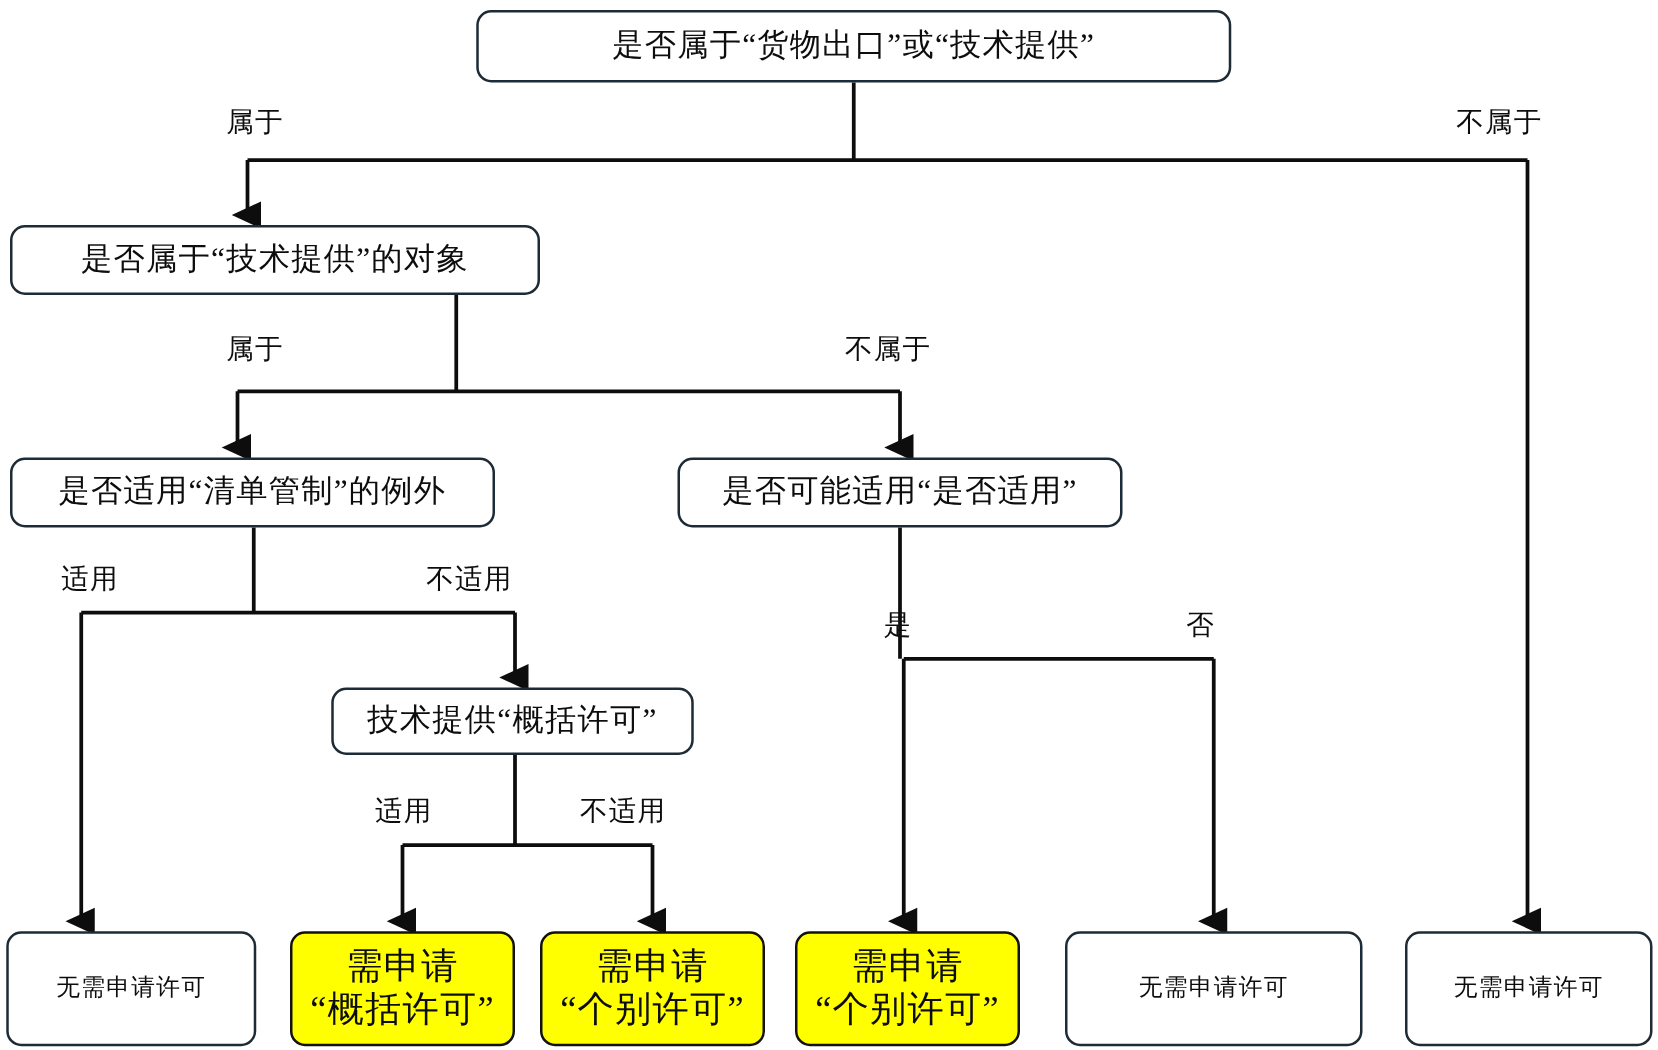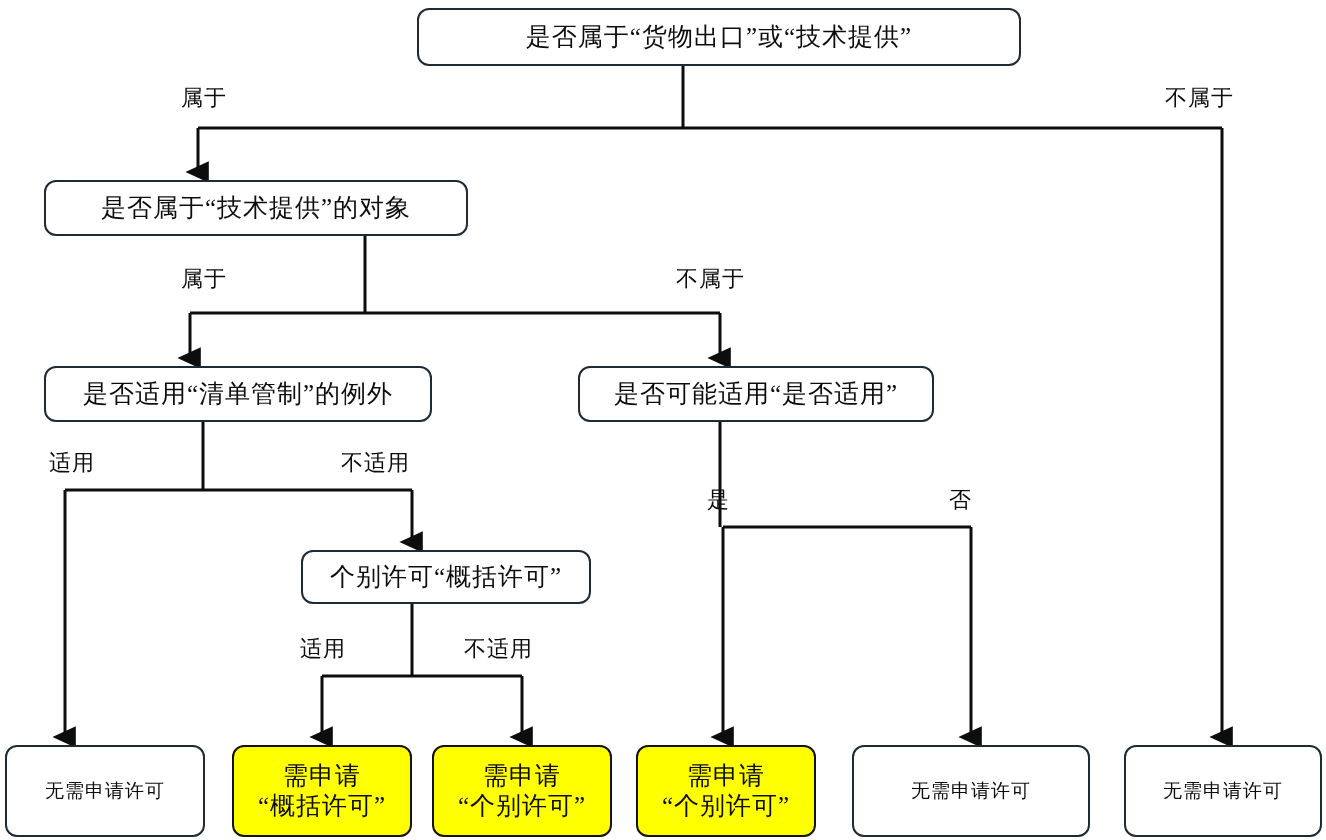--- a/index.html
+++ b/index.html
@@ -32,32 +32,31 @@
     border-radius: 12px;
     line-height: 1.22;
     white-space: pre-line;
     letter-spacing: 1px;
   }
   .node-decision {
     background: #ffffff;
     border: 2.5px solid #1d2b36;
     font-size: 25px;
     color: #0d0d0d;
-    margin-left: 36px;
   }
   .node-terminal {
     background: #ffffff;
     border: 2.5px solid #1d2b36;
     font-size: 19px;
     color: #0d0d0d;
   }
   .node-highlight {
     background: #ffff00;
     border: 2.5px solid #121212;
-    font-size: 25px;
+    font-size: 29px;
     color: #0d0d0d;
   }
   .edge-label {
     position: absolute;
     font-size: 22px;
     color: #0d0d0d;
     letter-spacing: 1px;
     white-space: nowrap;
     line-height: 1;
   }
@@ -95,21 +94,21 @@
         <path d="M 322 676 L 322 737" fill="none" stroke="#0d0d0d" stroke-width="3" stroke-linecap="butt" marker-end="url(#arrowhead)"></path>
         <path d="M 522 676 L 522 737" fill="none" stroke="#0d0d0d" stroke-width="3" stroke-linecap="butt" marker-end="url(#arrowhead)"></path>
       </g>
   </svg>
 
   <div id="node-layer">
       <div class="node-box node-decision" style="left: 381px; top: 8px; width: 604px; height: 58px;">是否属于“货物出口”或“技术提供”</div>
       <div class="node-box node-decision" style="left: 8px; top: 180px; width: 424px; height: 56px;">是否属于“技术提供”的对象</div>
       <div class="node-box node-decision" style="left: 8px; top: 366px; width: 388px; height: 56px;">是否适用“清单管制”的例外</div>
       <div class="node-box node-decision" style="left: 542px; top: 366px; width: 356px; height: 56px;">是否可能适用“是否适用”</div>
-      <div class="node-box node-decision" style="left: 265px; top: 550px; width: 290px; height: 54px;">个别许可“概括许可”</div>
+      <div class="node-box node-decision" style="left: 265px; top: 550px; width: 290px; height: 54px;">技术提供“概括许可”</div>
       <div class="node-box node-terminal" style="left: 5px; top: 745px; width: 200px; height: 92px;">无需申请许可</div>
       <div class="node-box node-highlight" style="left: 232px; top: 745px; width: 180px; height: 92px;">需申请
 “概括许可”</div>
       <div class="node-box node-highlight" style="left: 432px; top: 745px; width: 180px; height: 92px;">需申请
 “个别许可”</div>
       <div class="node-box node-highlight" style="left: 636px; top: 745px; width: 180px; height: 92px;">需申请
 “个别许可”</div>
       <div class="node-box node-terminal" style="left: 852px; top: 745px; width: 238px; height: 92px;">无需申请许可</div>
       <div class="node-box node-terminal" style="left: 1124px; top: 745px; width: 198px; height: 92px;">无需申请许可</div>
     </div>

